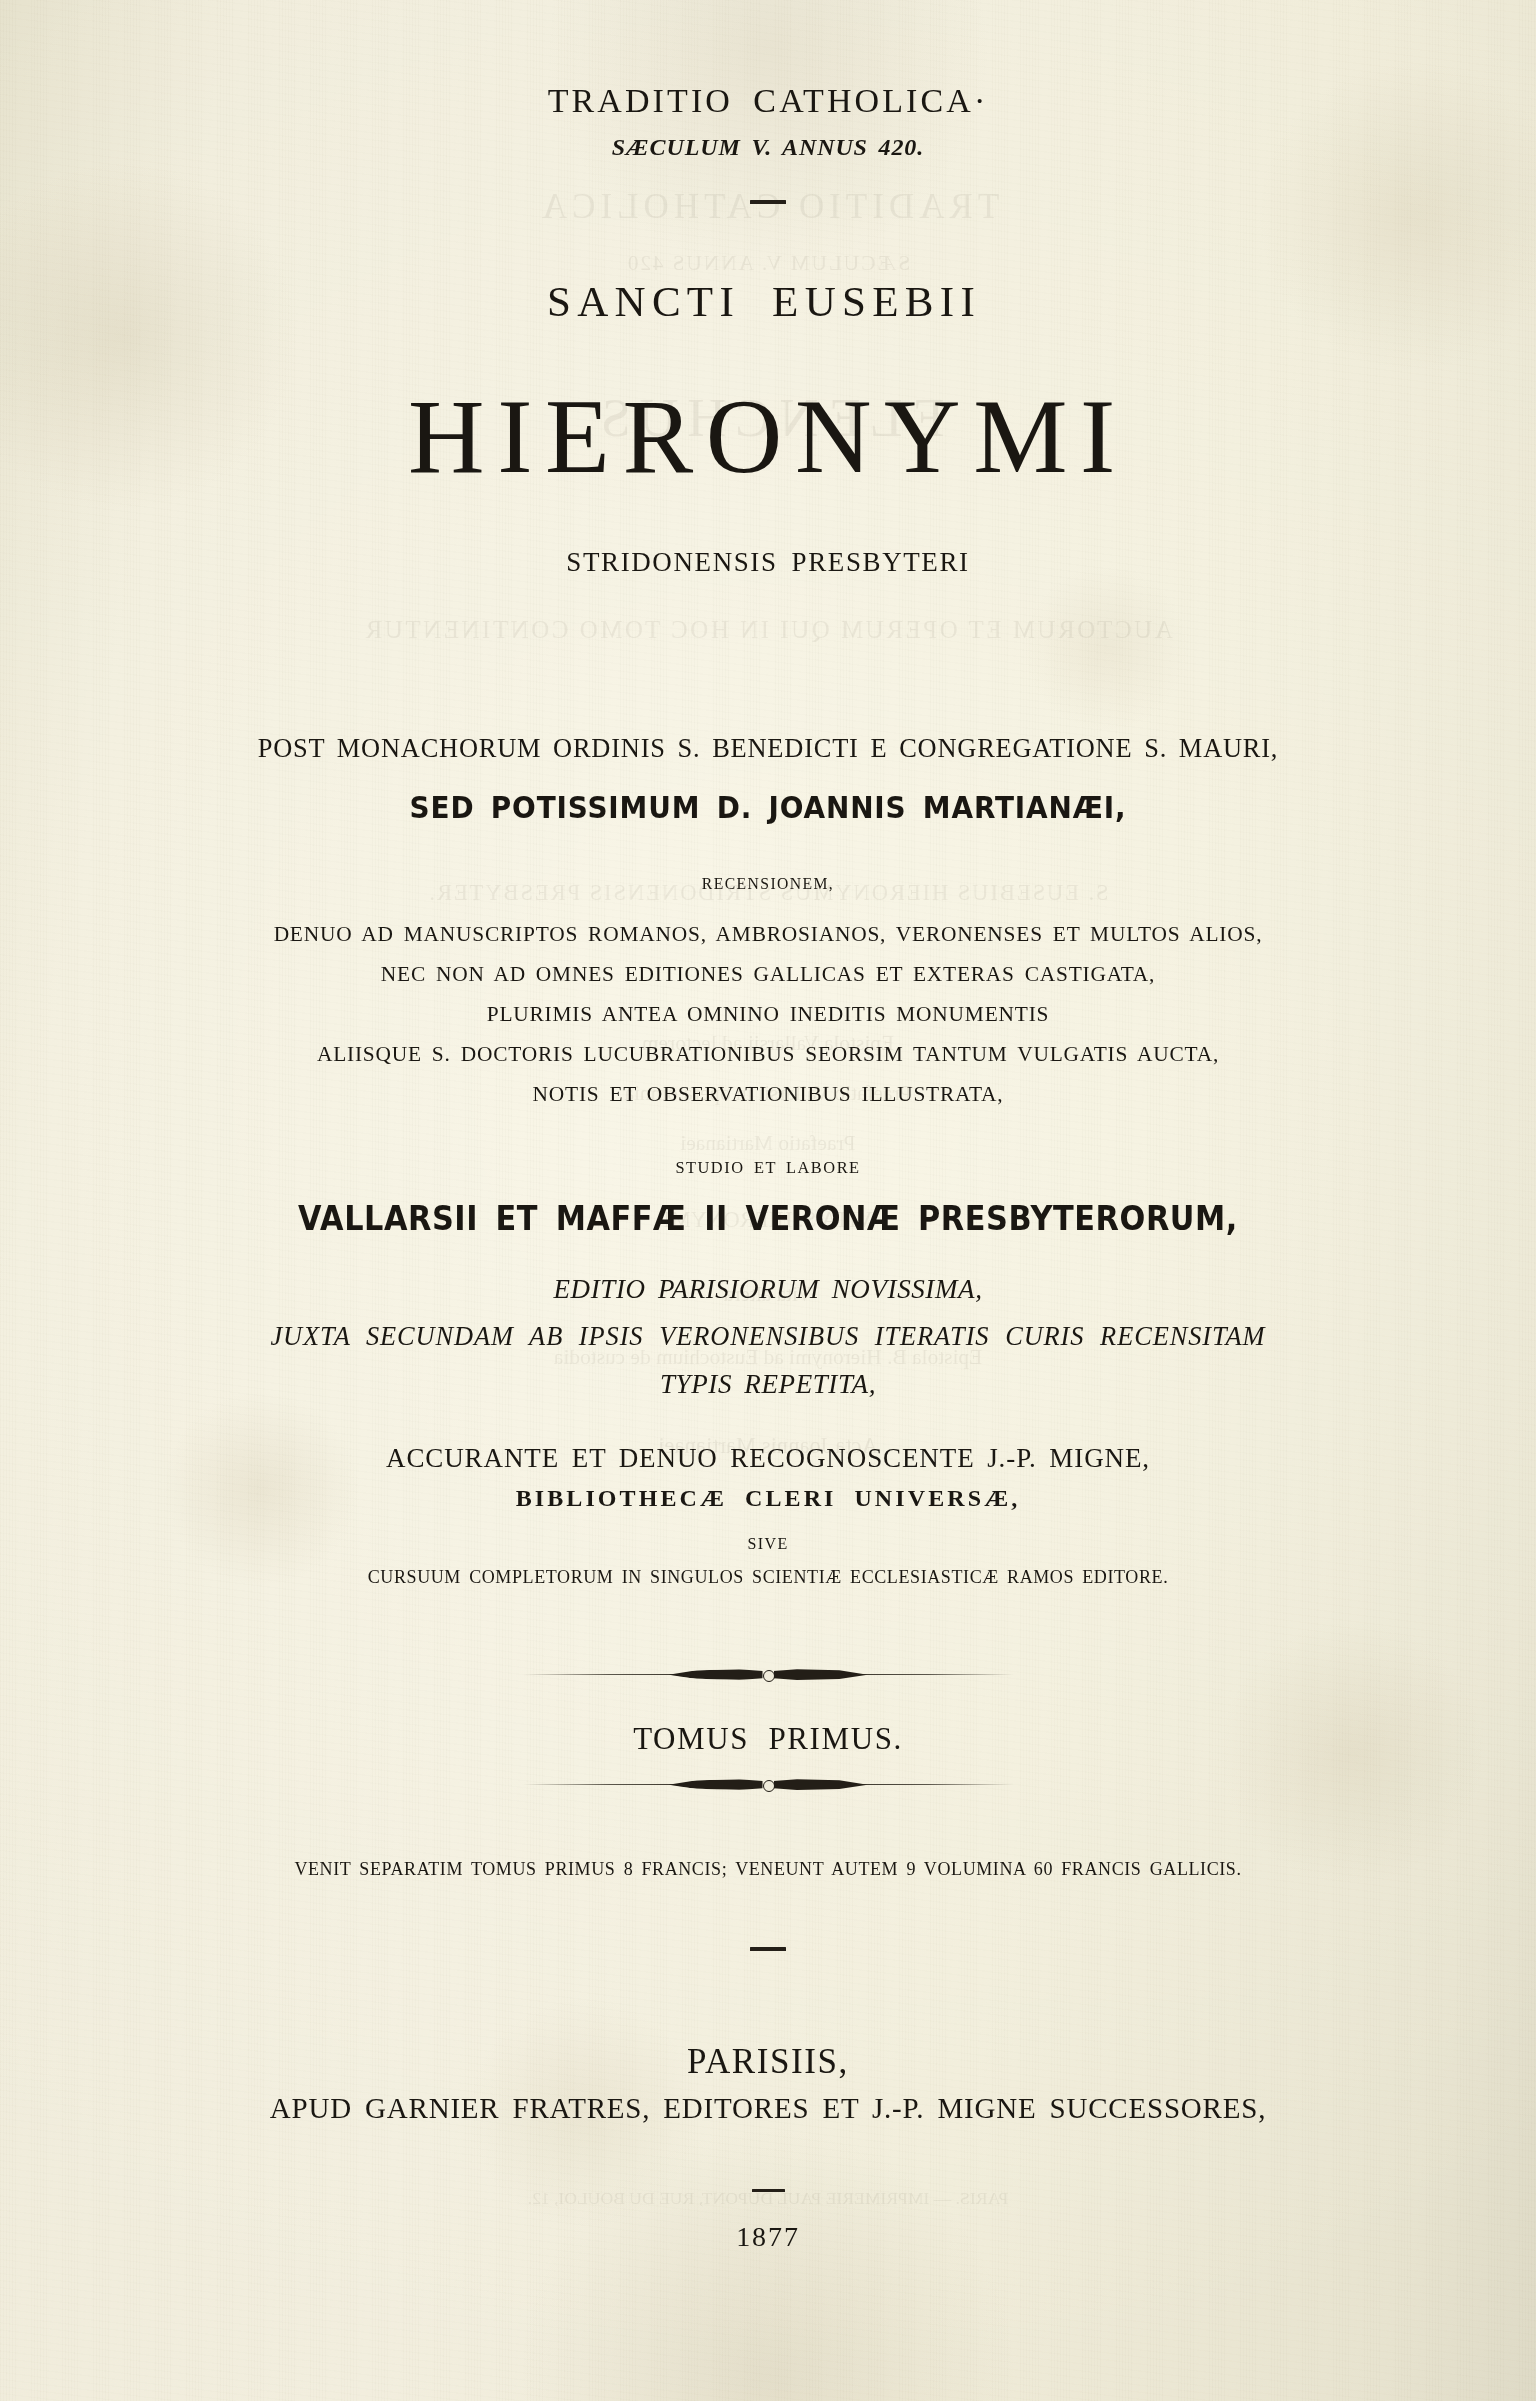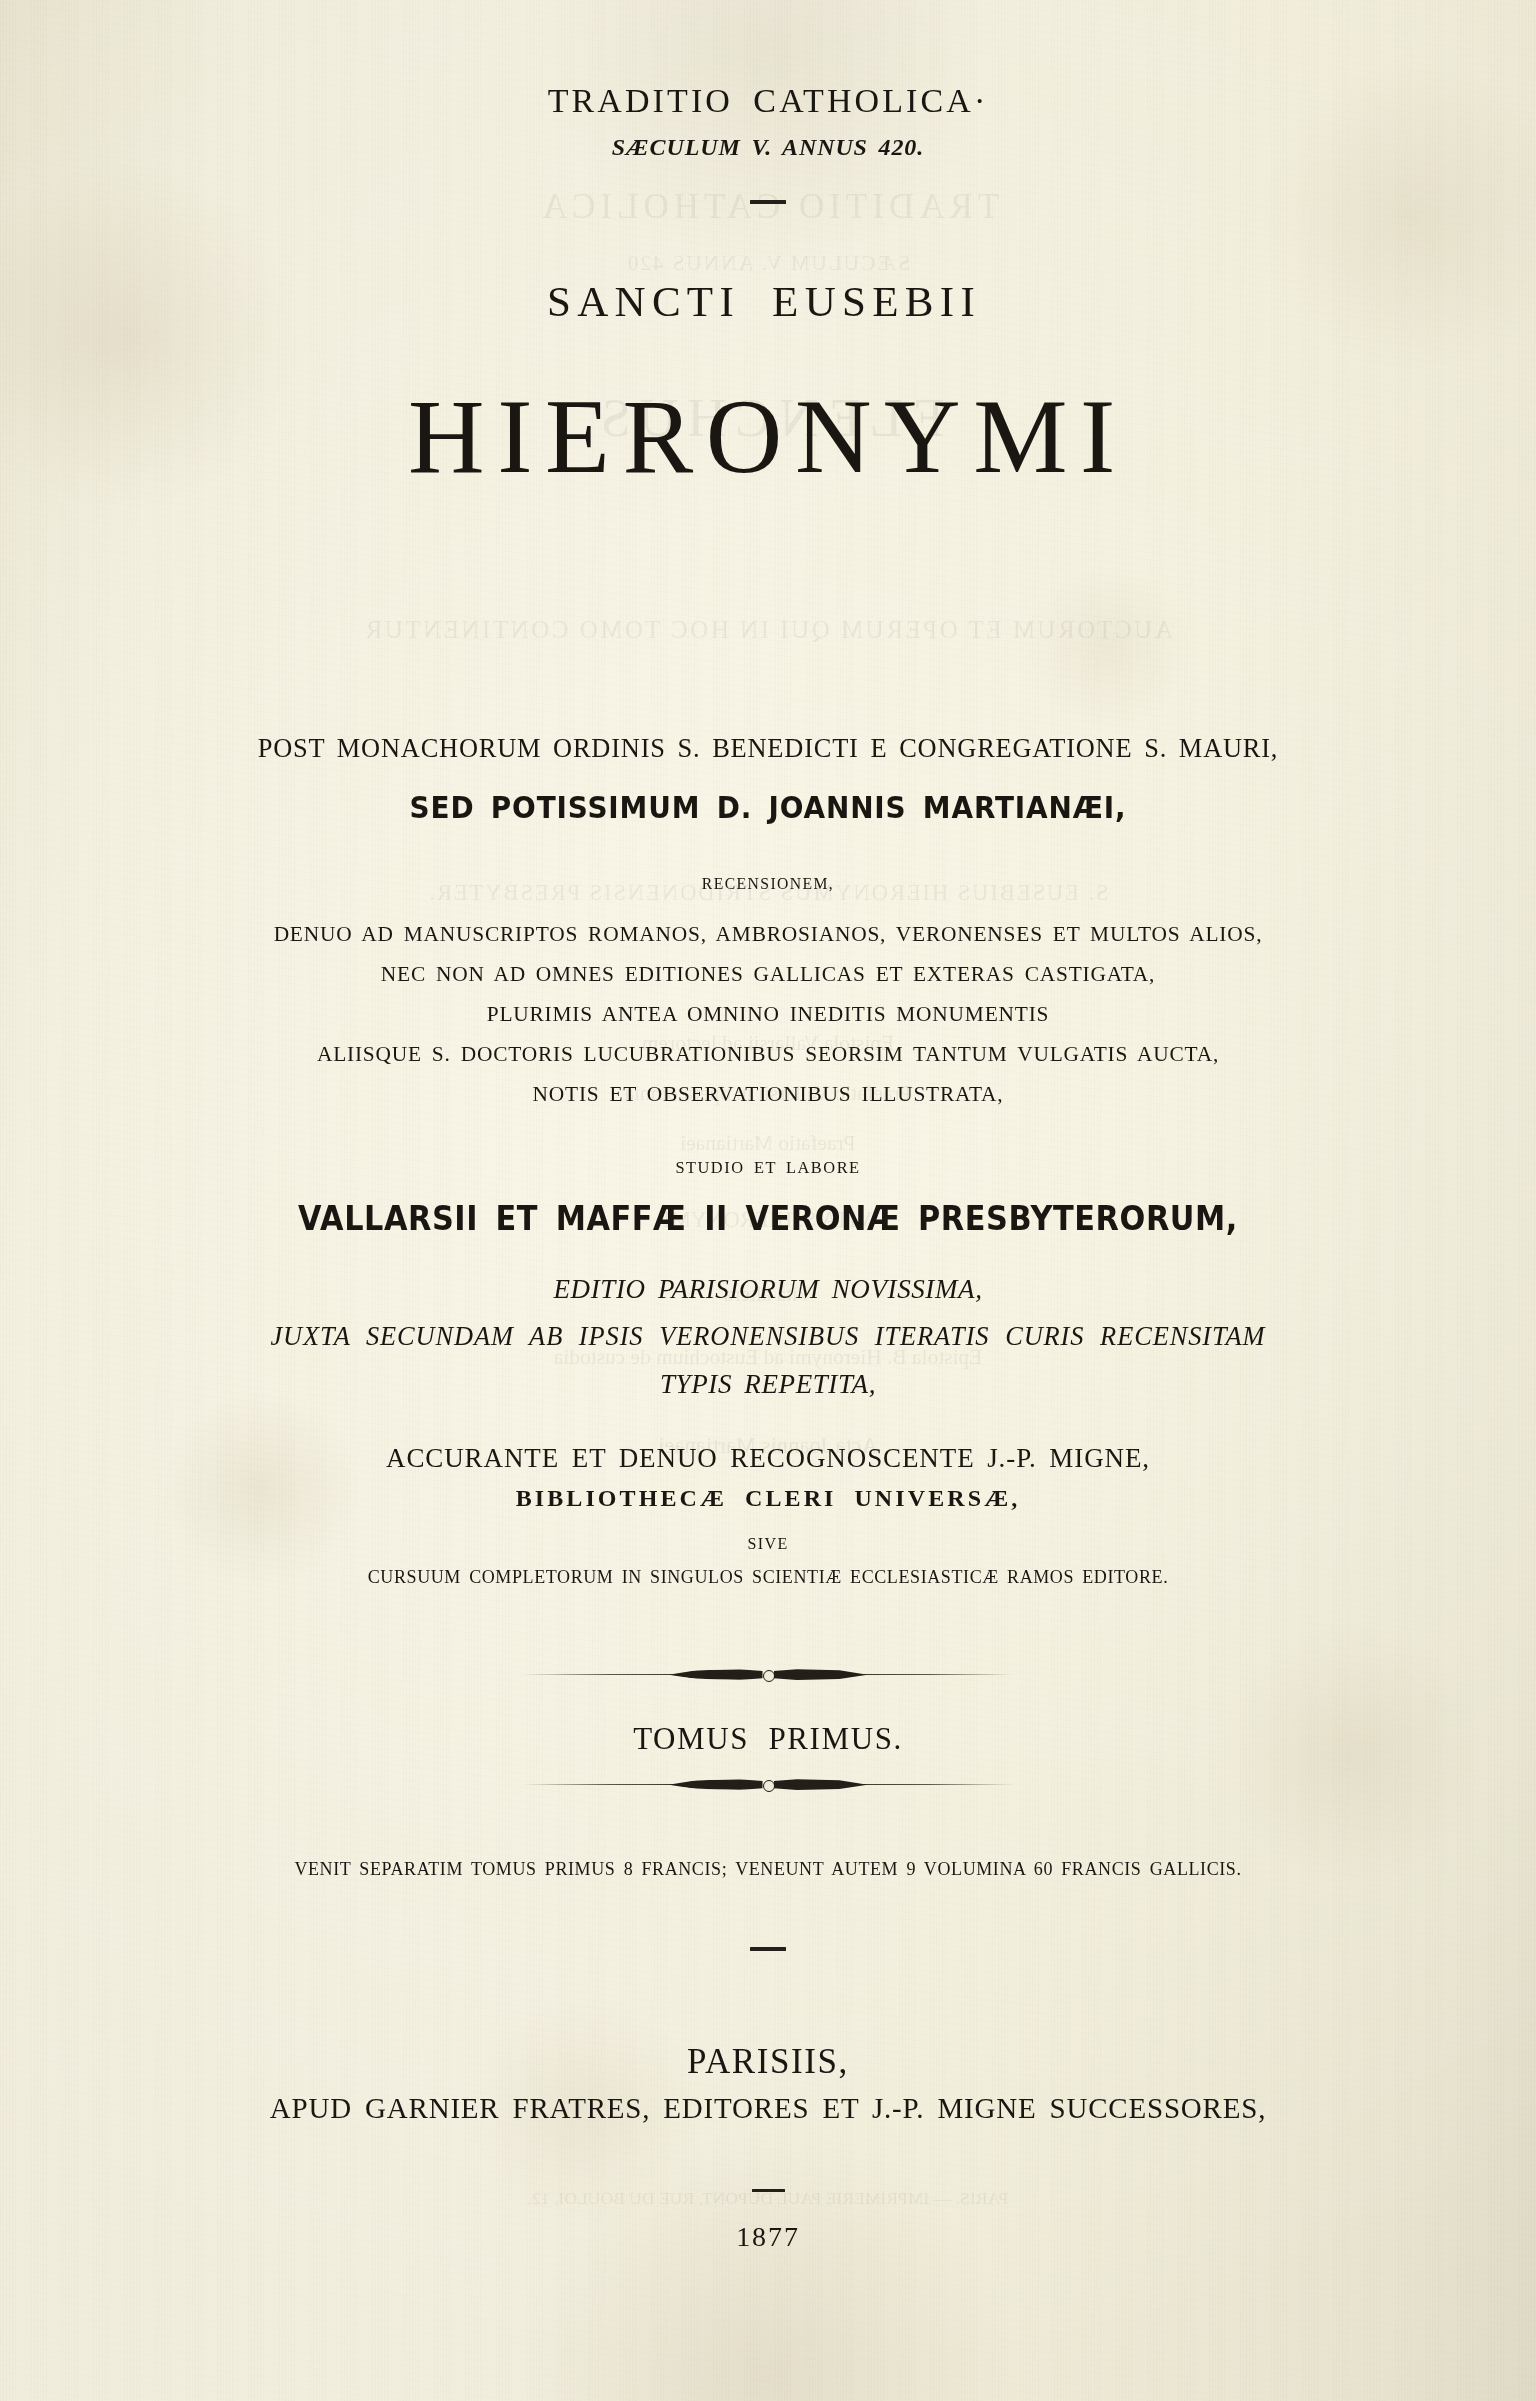--- a/index.html
+++ b/index.html
@@ -290,20 +290,23 @@
     </div>
 
     <div style="position:absolute; top:277px; left:0; right:8px;">
       <div class="line t-sancti">SANCTI EUSEBII</div>
     </div>
 
     <div style="position:absolute; top:384px; left:0; right:0;">
       <div class="line t-hieronymi">HIERONYMI</div>
     </div>
 
+    <div style="position:absolute; top:547px; left:0; right:0;">
+      <div class="line t-stridonensis">STRIDONENSIS PRESBYTERI</div>
+    </div>
 
 
     <div style="position:absolute; top:733px; left:0; right:0;">
       <div class="line t-post">POST MONACHORUM ORDINIS S. BENEDICTI E CONGREGATIONE S. MAURI,</div>
     </div>
 
     <div style="position:absolute; top:790px; left:0; right:0;">
       <div class="line t-sed">SED POTISSIMUM D. JOANNIS MARTIANÆI,</div>
     </div>
 

